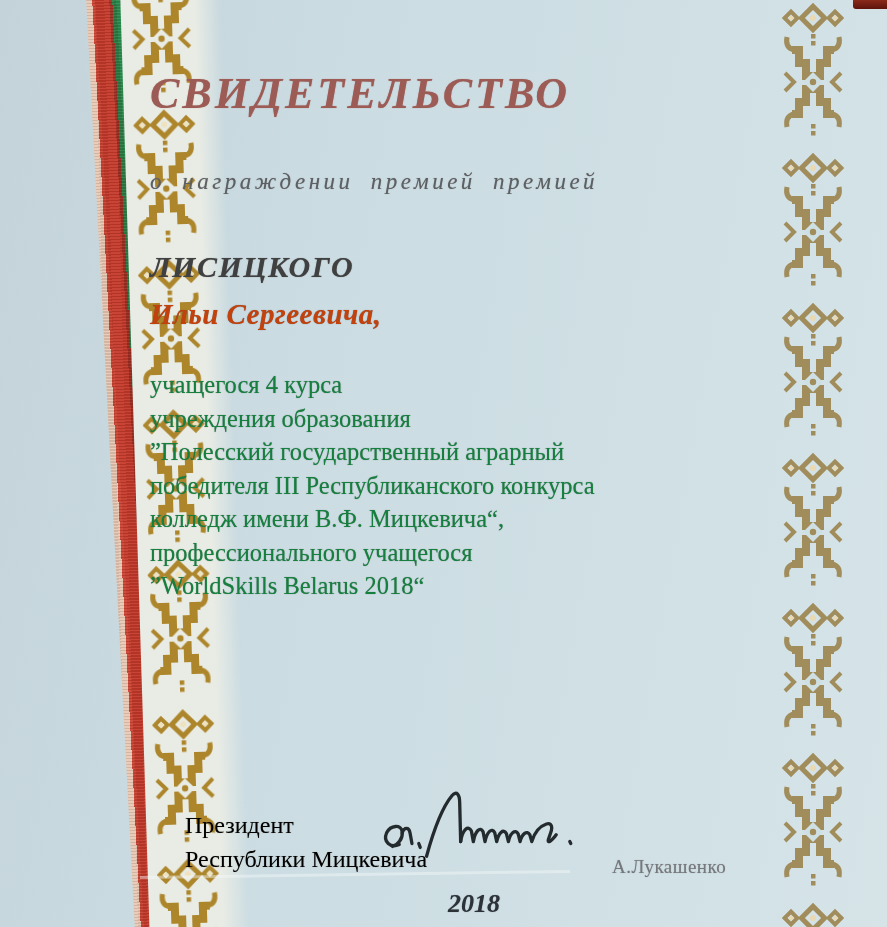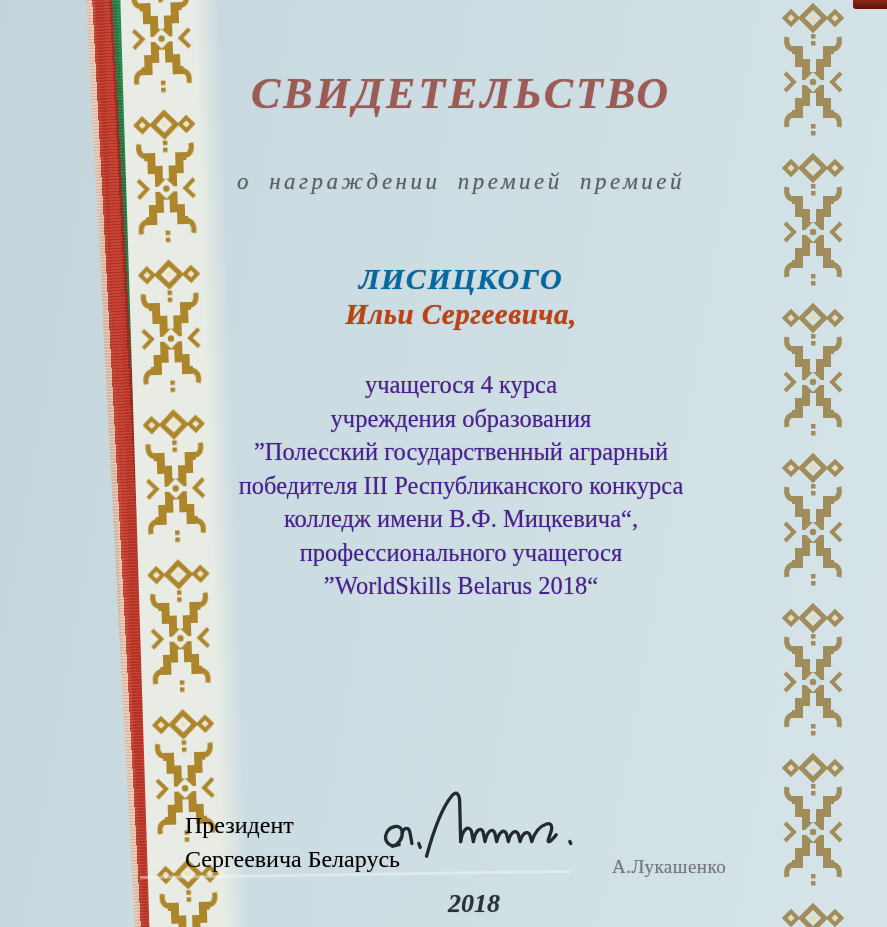--- a/index.html
+++ b/index.html
@@ -28,31 +28,31 @@
 
   
   .corner-red{position:absolute;right:0;top:0;width:34px;height:9px;
     background:linear-gradient(to bottom,#8a2a1a,#5e130c);border-bottom-left-radius:3px;}
 
   
   .fold{position:absolute;left:140px;top:873px;width:430px;height:3px;
     background:rgba(244,248,248,0.45);transform:rotate(-0.8deg);}
 
   
-  .content{position:absolute;left:150px;right:115px;top:0;bottom:0;text-align:center;}
+  .content{position:absolute;left:150px;right:115px;top:0;bottom:0;}
   .t{position:absolute;left:0;right:0;}
   .title{top:68px;font-style:italic;font-weight:600;font-size:44px;letter-spacing:3px;
     color:#9c5b55;text-shadow:0 0 1px rgba(156,91,85,0.65);}
   .subtitle{top:169px;font-style:italic;font-size:23px;letter-spacing:3.5px;word-spacing:8px;
     color:#5d6063;text-shadow:0 0 1px rgba(93,96,99,0.5);}
-  .surname{top:262px;font-style:italic;font-weight:bold;font-size:30px;letter-spacing:1.5px;
-    color:#0369a1;text-shadow:0 0 1px rgba(36,38,43,0.5);}
+  .surname{top:250px;font-style:italic;font-weight:bold;font-size:30px;letter-spacing:1.5px;
+    color:#404040;text-shadow:0 0 1px rgba(36,38,43,0.5);}
   .patronymic{top:298px;font-style:italic;font-weight:bold;font-size:29px;letter-spacing:0.5px;
     color:#c2410c;text-shadow:0 0 1px rgba(36,38,43,0.5);}
-  .body-block{top:368px;font-size:24.5px;line-height:33.5px;color:#4c1d95;
+  .body-block{top:368px;font-size:24.5px;line-height:33.5px;color:#15803d;
     text-shadow:0 0 1px rgba(57,66,71,0.55);}
 
   
   .president{position:absolute;left:185px;top:808px;text-align:left;font-size:24px;
     line-height:34px;color:#000000;text-shadow:0 0 1px rgba(110,107,98,0.5);}
   .sig{position:absolute;left:364px;top:788px;}
   .signer-name{position:absolute;left:612px;top:856px;font-size:19px;color:#75787c;
     letter-spacing:0.5px;text-shadow:0 0 1px rgba(117,120,124,0.5);}
   .year{position:absolute;left:448px;top:889px;font-size:26px;font-weight:bold;color:#2b3238;
     text-shadow:0 0 1px rgba(43,50,56,0.5);font-style:italic;}
@@ -150,21 +150,21 @@
       <div>”Полесский государственный аграрный</div>
       <div>победителя III Республиканского конкурса</div>
       <div>колледж имени В.Ф. Мицкевича“,</div>
       <div>профессионального учащегося</div>
       <div>”WorldSkills Belarus 2018“</div>
     </div>
   </div>
 
   <div class="president">
     <div>Президент</div>
-    <div>Сергеевича Беларусь</div>
+    <div>Республики Мицкевича</div>
   </div>
 
   <svg class="sig" width="244" height="76" viewBox="0 0 250 78" xmlns="http://www.w3.org/2000/svg">
     <g fill="none" stroke="#242b2f" stroke-width="3.4" stroke-linecap="round" stroke-linejoin="round">
       <path d="M36,58 C27,62 19,55 23,46 C27,38 38,37 39,45 C40,52 34,59 29,60"></path>
       <path d="M39,46 C41,40 46,40 47,46 L49,57"></path>
       <path d="M56,57 l1.5,4"></path>
       <path d="M64,70 C70,48 80,20 90,8 C95,2 98,7 98,15 L99,55"></path>
       <path d="M99,55 C101,42 107,38 110,44 L112,55 C114,44 119,39 122,45 L124,55
                C126,45 131,40 134,46 L136,55 C138,46 143,41 146,47 L148,55

